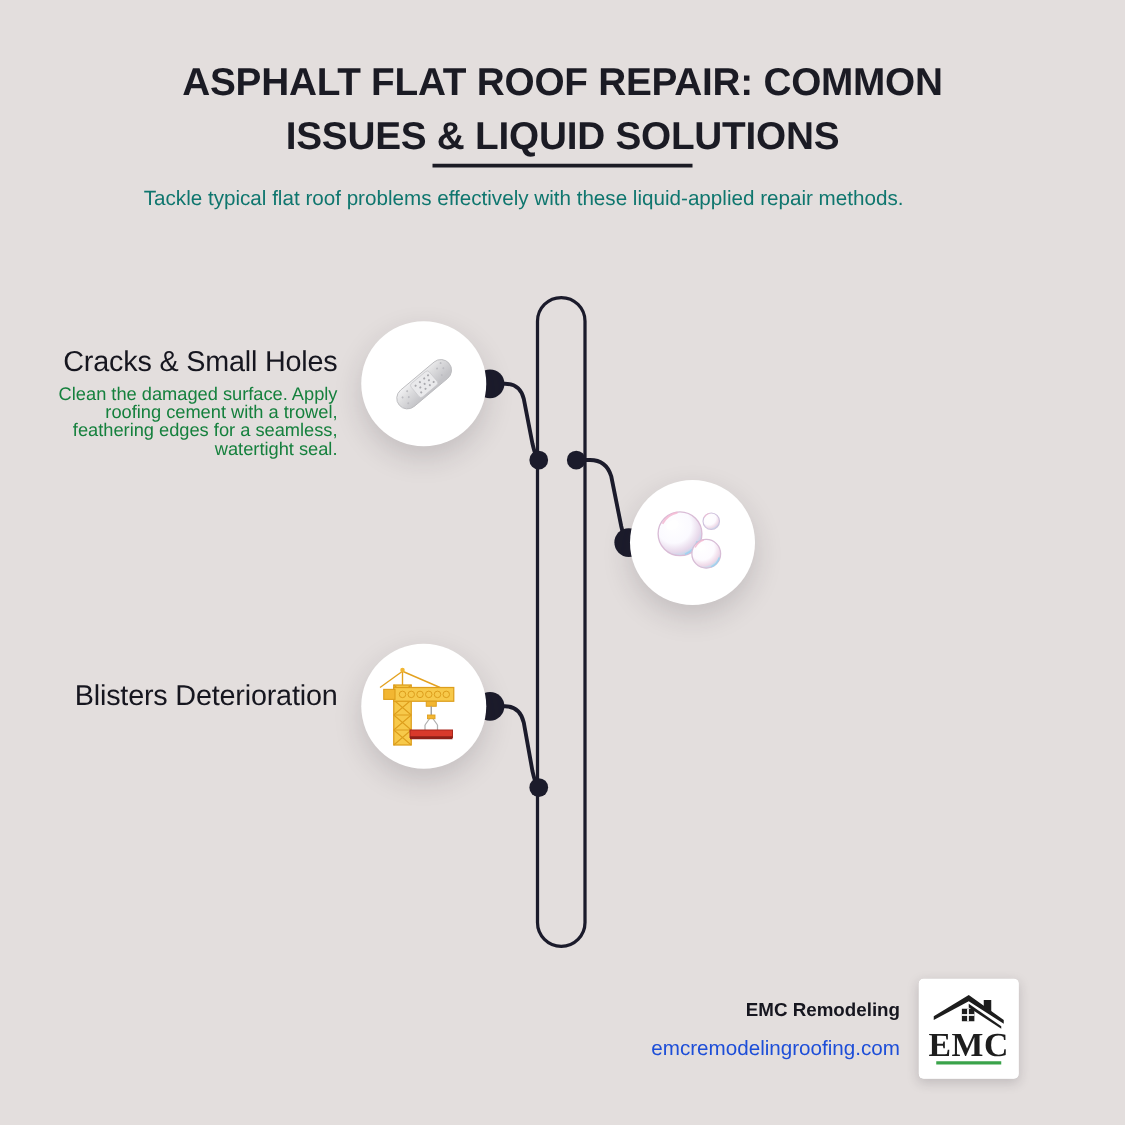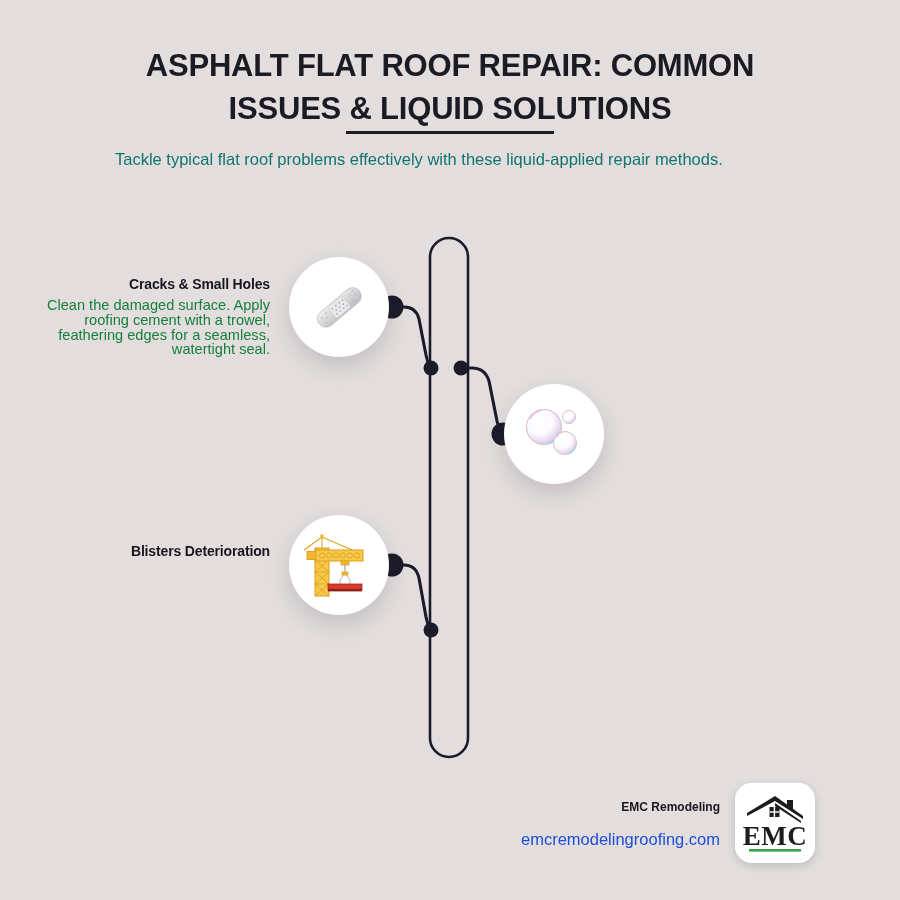--- a/index.html
+++ b/index.html
@@ -37,41 +37,41 @@
   .icon-circle {
     position: absolute; border-radius: 50%;
     background: #ffffff;
     box-shadow: 0 9px 22px rgba(40,35,45,0.17);
     display: flex; align-items: center; justify-content: center;
   }
 
   
   .block { position: absolute; }
   .block h3 {
-    font-size: 14px; font-weight: 700; color: #16161f;
+    font-size: 23px; font-weight: 400; color: #16161f;
     letter-spacing: -0.15px; margin-bottom: 5px; line-height: 1.2;
   }
   .block p {
     font-size: 14.6px; line-height: 1.02; color: #15803d;
   }
   .block.right-align { text-align: right; }
   .block.left-align  { text-align: left; }
 
   
   .footer-name {
     position: absolute; right: 180px; top: 800px;
-    font-size: 12px; font-weight: 700; color: #16161f;
+    font-size: 15px; font-weight: 700; color: #16161f;
   }
   .footer-url {
     position: absolute; right: 180px; top: 830px;
     font-size: 16.5px; color: #1d4ed8;
   }
   .logo-box {
     position: absolute; left: 735px; top: 783px;
-    width: 80px; height: 80px; border-radius: 17px;
+    width: 80px; height: 80px; border-radius: 4px;
     background: #ffffff;
     box-shadow: 0 3px 9px rgba(40,35,45,0.18);
     overflow: hidden;
   }
 </style>
 </head>
 <body>
 
 <div id="page">
 

